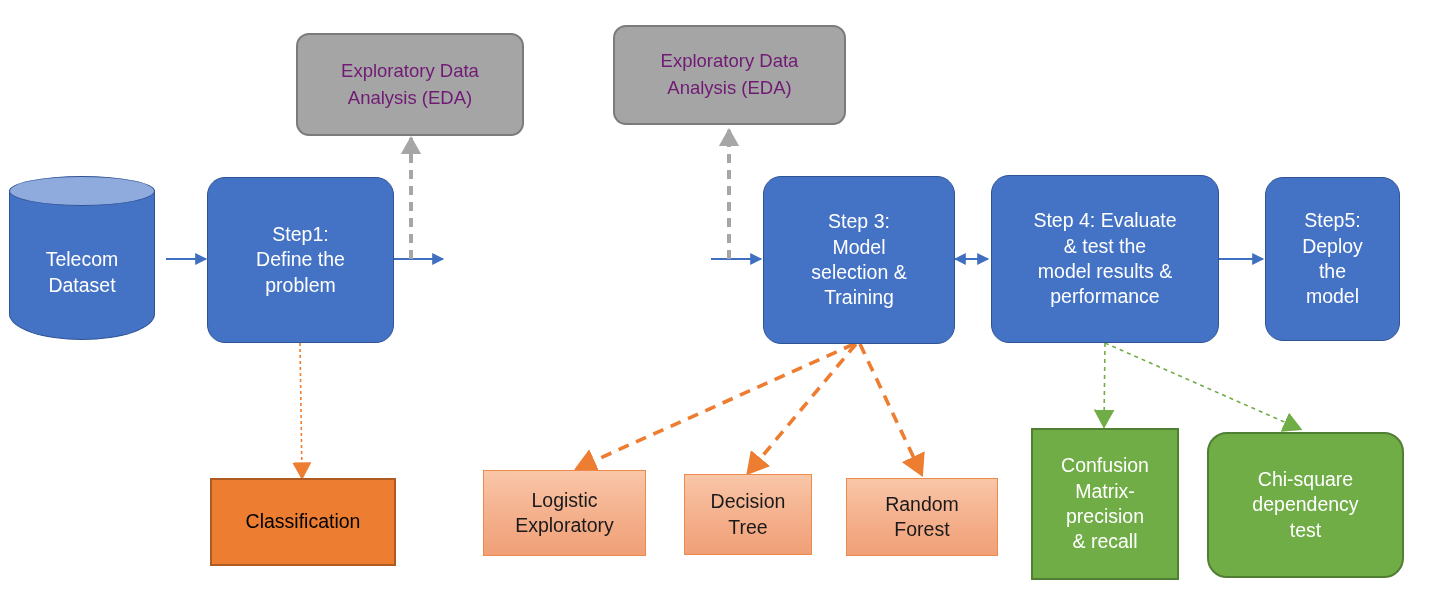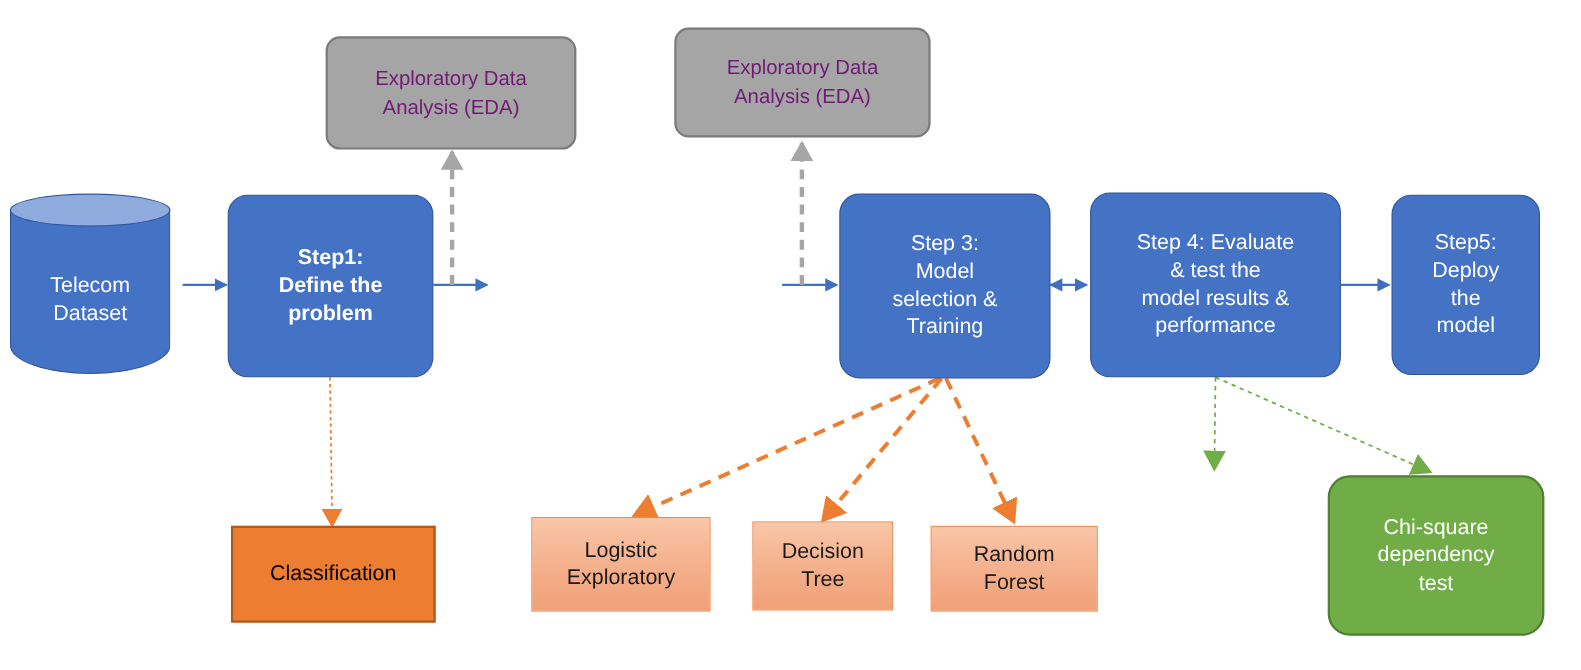--- a/index.html
+++ b/index.html
@@ -189,21 +189,21 @@
   <div class="node eda" style="left:296px; top:33px; width:228px; height:103px;">
     <span>Exploratory Data
 Analysis (EDA)</span>
   </div>
 
   <div class="node eda" style="left:613px; top:25px; width:233px; height:100px;">
     <span>Exploratory Data
 Analysis (EDA)</span>
   </div>
 
-  <div class="node proc" style="left:207px; top:177px; width:187px; height:166px;font-weight:bold;">
+  <div class="node proc" style="left:207px; top:177px; width:187px; height:166px;">
     <span>Step1:
 Define the
 problem</span>
   </div>
 
 
   <div class="node proc" style="left:763px; top:176px; width:192px; height:168px;">
     <span>Step 3:
 Model
 selection &amp;
@@ -236,20 +236,26 @@
   <div class="node orange-light" style="left:684px; top:474px; width:128px; height:81px;">
     <span>Decision
 Tree</span>
   </div>
 
   <div class="node orange-light" style="left:846px; top:478px; width:152px; height:78px;">
     <span>Random
 Forest</span>
   </div>
 
+  <div class="node green" style="left:1031px; top:428px; width:148px; height:152px;">
+    <span>Confusion
+Matrix-
+precision
+&amp; recall</span>
+  </div>
 
   <div class="node green" style="left:1207px; top:432px; width:197px; height:146px;border-radius:20px;">
     <span>Chi-square
 dependency
 test</span>
   </div>
 
 </div>
 
 </body></html>

